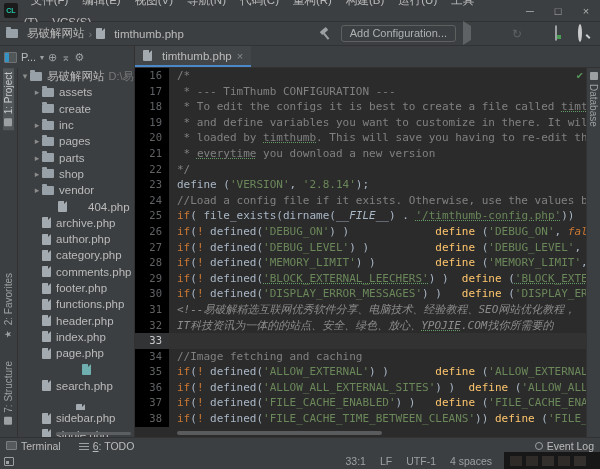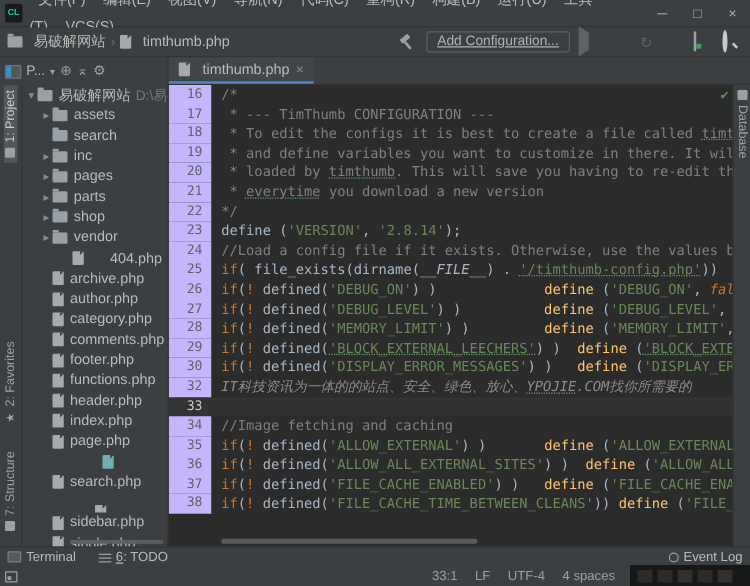--- a/index.html
+++ b/index.html
@@ -20,21 +20,21 @@
     color:#b0b0b0; font-size:11px; }
 
   
   .navbar { height:24px; display:flex; align-items:center; background:#3c3f41;
     border-bottom:1px solid #323232; padding:0 6px; flex:0 0 24px; }
   .crumbs { display:flex; align-items:center; gap:4px; flex:1; }
   .crumb { display:flex; align-items:center; gap:4px; color:#bbbbbb; font-size:11.5px; }
   .crumb-sep { color:#777; font-size:11px; }
   .nav-right { display:flex; align-items:center; gap:7px; }
   .add-config { border:1px solid #5e6060; border-radius:3px; height:17px; line-height:15px;
-    padding:0 8px; color:#afb1b3; font-size:11px; background:#3c3f41;text-decoration:underline; }
+    padding:0 8px; color:#afb1b3; font-size:11px; background:#3c3f41; }
   .tool-ic { width:16px; height:16px; position:relative; display:inline-block; }
 
   
   .ic-hammer::before { content:""; position:absolute; left:2px; top:3px; width:8px; height:4px;
     background:#9da0a2; transform:rotate(-40deg); border-radius:1px; }
   .ic-hammer::after { content:""; position:absolute; left:7px; top:6px; width:2px; height:8px;
     background:#9da0a2; transform:rotate(-40deg); }
   
   .ic-play { width:0; height:0; border-left:8px solid #5f6264; border-top:5px solid transparent;
     border-bottom:5px solid transparent; margin-top:3px; }
@@ -85,21 +85,21 @@
   .ico-page { width:9px; height:11px; background:#a3abb0; border-radius:1px; position:relative; margin-right:5px; flex:0 0 9px; }
   .ico-page::after { content:""; position:absolute; right:0; top:0; border-left:3px solid #3c3f41; border-bottom:3px solid transparent; }
   .ico-page.jpg { background:#6fafaf; }
   .tree-hscroll { position:absolute; bottom:2px; left:38px; width:75px; height:3px; background:#5c5f61; border-radius:2px; }
 
   .editor { flex:1; background:#2b2b2b; position:relative; overflow:hidden;
     font-family:"DejaVu Sans Mono", monospace; font-size:11px; }
   .ed-line { height:15.6px; line-height:15.6px; display:flex; white-space:pre; }
   .ed-line.caret-line { background:#323232; }
   .gutter { width:34px; min-width:34px; text-align:right; padding-right:7px; color:#606366;
-    background:#c4b5fd; font-size:10.5px; }
+    background:#000000; font-size:10.5px; }
   .caret-line .gutter { color:#c8cacb; background:#313335; }
   .code { padding-left:8px; overflow:hidden; }
   .caret-block { display:inline-block; width:6px; height:13px; background:#bbbbbb; vertical-align:middle; margin-right:1px; }
   .pl{color:#a9b7c6} .kw{color:#cc7832} .str{color:#6a8759} .fn{color:#ffc66d} .cmt{color:#808080}
   .ci{color:#8c8c8c; font-style:italic}
   .itpl{color:#a9b7c6; font-style:italic}
   .cst{color:#cc7832; font-style:italic}
   .und{text-decoration:underline; text-decoration-style:dotted; text-decoration-color:#659b65;}
   .ed-check { position:absolute; top:1px; right:3px; color:#57965c; font-size:11px; }
   .ed-hscroll { position:absolute; bottom:2px; left:42px; width:205px; height:4px; background:#595b5d; border-radius:2px; }
@@ -211,21 +211,21 @@
           <span class="tr-path">D:\易破</span>
         </div>
         <div class="tree-row" style="padding-left: 14px;">
           <span class="tr-arrow">▸</span>
           <span class="ico-folder"></span>
           <span>assets</span>
         </div>
         <div class="tree-row" style="padding-left: 14px;">
           <span class="tr-arrow"></span>
           <span class="ico-folder"></span>
-          <span>search</span>
+          <span>create</span>
         </div>
         <div class="tree-row" style="padding-left: 14px;">
           <span class="tr-arrow">▸</span>
           <span class="ico-folder"></span>
           <span>inc</span>
         </div>
         <div class="tree-row" style="padding-left: 14px;">
           <span class="tr-arrow">▸</span>
           <span class="ico-folder"></span>
           <span>pages</span>
@@ -333,20 +333,21 @@
         <div class="ed-line"><span class="gutter">21</span><span class="code"><span class="cmt"> * </span><span class="cmt und">everytime</span><span class="cmt"> you download a new version</span></span></div>
         <div class="ed-line"><span class="gutter">22</span><span class="code"><span class="cmt">*/</span></span></div>
         <div class="ed-line"><span class="gutter">23</span><span class="code"><span class="pl">define (</span><span class="str">'VERSION'</span><span class="pl">, </span><span class="str">'2.8.14'</span><span class="pl">);</span></span></div>
         <div class="ed-line"><span class="gutter">24</span><span class="code"><span class="cmt">//Load a config file if it exists. Otherwise, use the values below</span></span></div>
         <div class="ed-line"><span class="gutter">25</span><span class="code"><span class="kw">if</span><span class="pl">( file_exists(dirname(</span><span class="itpl">__FILE__</span><span class="pl">) . </span><span class="str und">'/timthumb-config.php'</span><span class="pl">))    require_</span></span></div>
         <div class="ed-line"><span class="gutter">26</span><span class="code"><span class="kw">if</span><span class="pl">(</span><span class="kw">!</span><span class="pl"> defined(</span><span class="str">'DEBUG_ON'</span><span class="pl">) )             </span><span class="fn">define</span><span class="pl"> (</span><span class="str">'DEBUG_ON'</span><span class="pl">, </span><span class="cst">false</span></span></div>
         <div class="ed-line"><span class="gutter">27</span><span class="code"><span class="kw">if</span><span class="pl">(</span><span class="kw">!</span><span class="pl"> defined(</span><span class="str">'DEBUG_LEVEL'</span><span class="pl">) )          </span><span class="fn">define</span><span class="pl"> (</span><span class="str">'DEBUG_LEVEL'</span><span class="pl">, </span></span></div>
         <div class="ed-line"><span class="gutter">28</span><span class="code"><span class="kw">if</span><span class="pl">(</span><span class="kw">!</span><span class="pl"> defined(</span><span class="str">'MEMORY_LIMIT'</span><span class="pl">) )         </span><span class="fn">define</span><span class="pl"> (</span><span class="str">'MEMORY_LIMIT'</span><span class="pl">, </span></span></div>
         <div class="ed-line"><span class="gutter">29</span><span class="code"><span class="kw">if</span><span class="pl">(</span><span class="kw">!</span><span class="pl"> defined(</span><span class="str und">'BLOCK_EXTERNAL_LEECHERS'</span><span class="pl">) )  </span><span class="fn">define</span><span class="pl"> (</span><span class="str und">'BLOCK_EXTERNAL_LEEC</span></span></div>
         <div class="ed-line"><span class="gutter">30</span><span class="code"><span class="kw">if</span><span class="pl">(</span><span class="kw">!</span><span class="pl"> defined(</span><span class="str">'DISPLAY_ERROR_MESSAGES'</span><span class="pl">) )   </span><span class="fn">define</span><span class="pl"> (</span><span class="str">'DISPLAY_ERROR_MESSA</span></span></div>
+        <div class="ed-line"><span class="gutter">31</span><span class="code"><span class="ci">&lt;!--易破解精选互联网优秀软件分享、电脑技术、经验教程、SEO网站优化教程，</span></span></div>
         <div class="ed-line"><span class="gutter">32</span><span class="code"><span class="ci">IT科技资讯为一体的的站点、安全、绿色、放心、</span><span class="ci und">YPOJIE</span><span class="ci">.COM找你所需要的</span></span></div>
         <div class="ed-line caret-line"><span class="gutter">33</span></div>
         <div class="ed-line"><span class="gutter">34</span><span class="code"><span class="cmt">//Image fetching and caching</span></span></div>
         <div class="ed-line"><span class="gutter">35</span><span class="code"><span class="kw">if</span><span class="pl">(</span><span class="kw">!</span><span class="pl"> defined(</span><span class="str">'ALLOW_EXTERNAL'</span><span class="pl">) )       </span><span class="fn">define</span><span class="pl"> (</span><span class="str">'ALLOW_EXTERNAL'</span></span></div>
         <div class="ed-line"><span class="gutter">36</span><span class="code"><span class="kw">if</span><span class="pl">(</span><span class="kw">!</span><span class="pl"> defined(</span><span class="str">'ALLOW_ALL_EXTERNAL_SITES'</span><span class="pl">) )  </span><span class="fn">define</span><span class="pl"> (</span><span class="str">'ALLOW_ALL_EXTERNAL_</span></span></div>
         <div class="ed-line"><span class="gutter">37</span><span class="code"><span class="kw">if</span><span class="pl">(</span><span class="kw">!</span><span class="pl"> defined(</span><span class="str">'FILE_CACHE_ENABLED'</span><span class="pl">) )   </span><span class="fn">define</span><span class="pl"> (</span><span class="str">'FILE_CACHE_ENABLED'</span></span></div>
         <div class="ed-line"><span class="gutter">38</span><span class="code"><span class="kw">if</span><span class="pl">(</span><span class="kw">!</span><span class="pl"> defined(</span><span class="str">'FILE_CACHE_TIME_BETWEEN_CLEANS'</span><span class="pl">)) </span><span class="fn">define</span><span class="pl"> (</span><span class="str">'FILE_CACHE_TIME</span></span></div>
         <div class="ed-hscroll"></div>
     </div>
 
@@ -373,20 +374,20 @@
       <span class="ic-ring"></span>
       <span>Event Log</span>
     </div>
   </div>
 
   <div class="statusbar">
     <span class="ic-corner"></span>
     <div class="sb-right">
       <span>33:1</span>
       <span>LF</span>
-      <span>UTF-4</span>
+      <span>UTF-1</span>
       <span>4 spaces</span>
       <span style="width:86px;"></span>
     </div>
     <div class="watermark"></div>
   </div>
 
 </div>
 
 </body></html>

